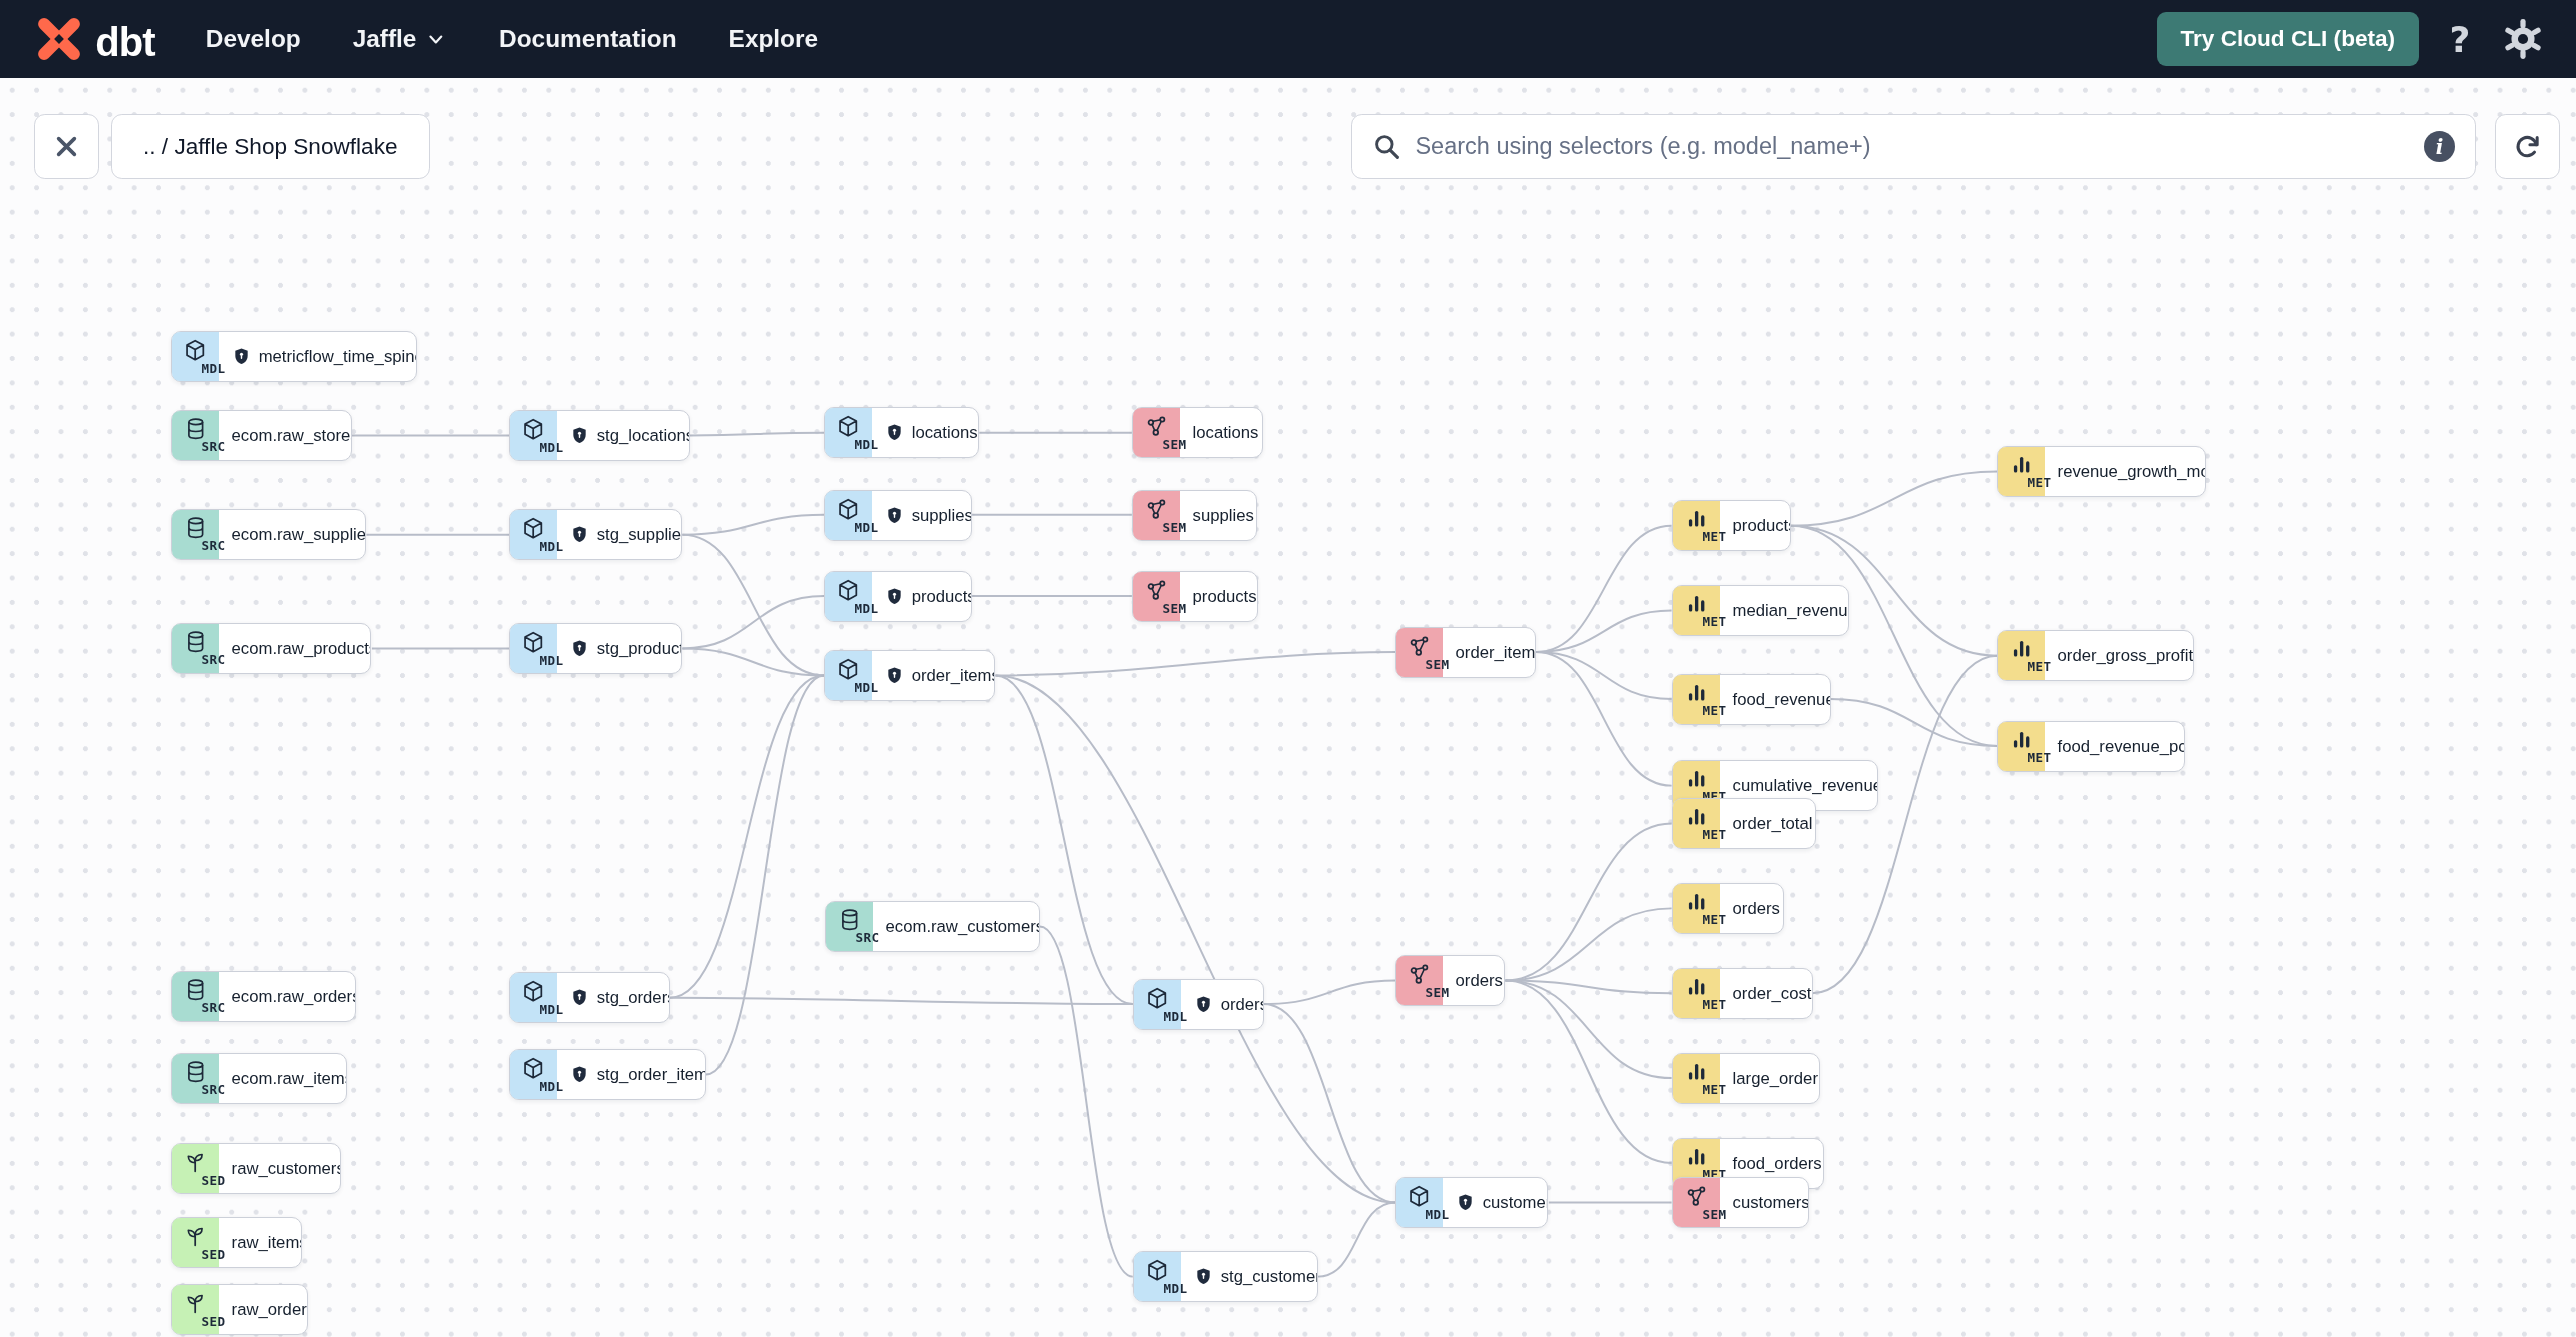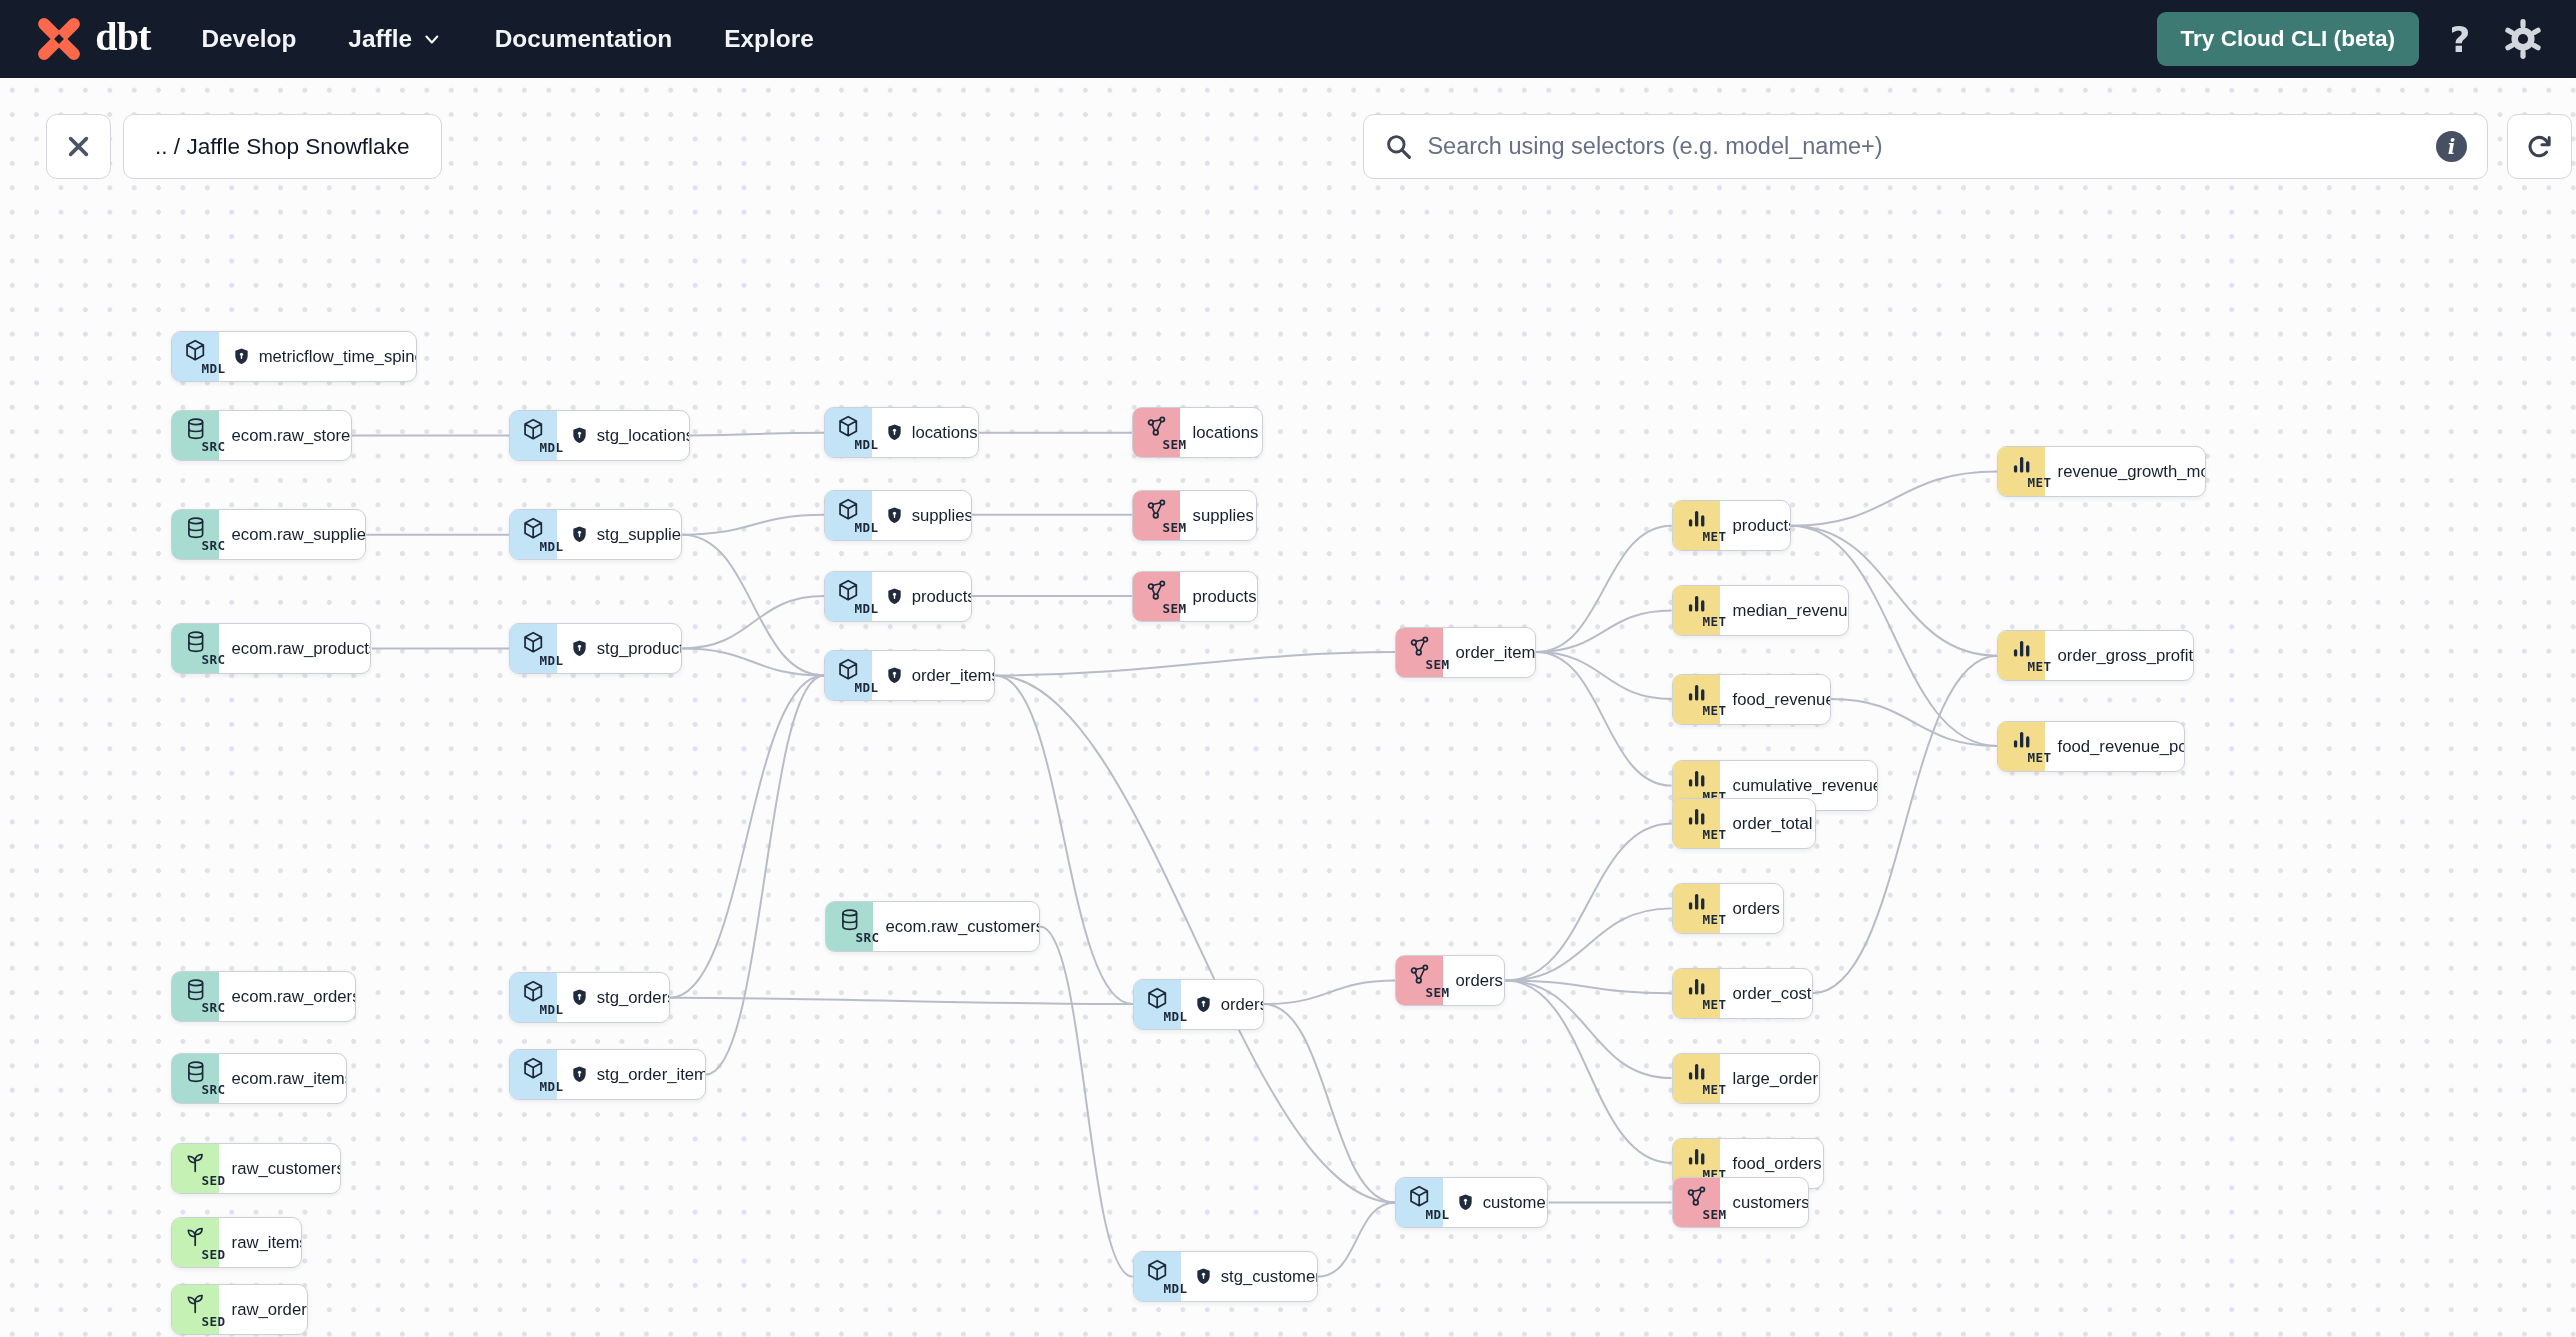--- a/index.html
+++ b/index.html
@@ -4,21 +4,21 @@
 <style>
   * { margin:0; padding:0; box-sizing:border-box; }
   html,body { width:2576px; height:1338px; overflow:hidden;
     font-family:"Liberation Sans", sans-serif; background:#fcfcfd; }
 
   
   .nav { position:absolute; left:0; top:0; width:2576px; height:78px;
     background:#141c2b; display:flex; align-items:center; justify-content:space-between;
     padding:0 32.5px; z-index:30; }
   .nav-left { display:flex; align-items:center; gap:51px; }
-  .brand { display:flex; align-items:flex-start; gap:10.8px; cursor:pointer;font-family:Liberation Serif, serif; }
+  .brand { display:flex; align-items:flex-end; gap:10.8px; cursor:pointer; }
   .brand-text { color:#ffffff; font-size:40px; font-weight:bold; letter-spacing:-0.9px; }
   .menu { display:flex; align-items:center; gap:52px; }
   .menu-item { color:#f2f4f7; font-size:24.4px; font-weight:bold; display:flex;
     align-items:center; gap:9px; cursor:pointer; }
   .nav-right { display:flex; align-items:center; gap:31px; }
   .cta { background:#3d7a74; color:#ffffff; border:none; border-radius:9px;
     font-family:"Liberation Sans",sans-serif; font-size:22.6px; font-weight:bold;
     padding:14.4px 23.5px; cursor:pointer; }
   .proj { display:flex; align-items:center; gap:14.4px; cursor:pointer; }
   .acct { color:#ffffff; font-size:24.4px; font-weight:bold; }
@@ -30,21 +30,21 @@
   
   .canvas { position:absolute; left:0; top:78px; width:2576px; height:1260px;
     background:#fcfcfd;
     background-image:radial-gradient(circle, #e0e2e8 2.2px, transparent 2.5px);
     background-size:24.4px 24.4px; }
   #edges { position:absolute; left:0; top:0; width:2576px; height:1260px;
     pointer-events:none; }
   #edges path { fill:none; stroke:#b7bcc8; stroke-width:2.2px; }
 
   
-  .toolbar { position:absolute; left:12px; top:36px; width:2164px; height:67px; z-index:20;text-decoration:underline; }
+  .toolbar { position:absolute; left:0; top:36px; width:2164px; height:67px; z-index:20;text-decoration:underline; }
   .sqbtn { position:absolute; width:65px; height:65px; background:#ffffff;
     border:1.8px solid #d3d6de; border-radius:10.8px; display:flex; align-items:center;
     justify-content:center; cursor:pointer; }
   .crumb { position:absolute; left:111px; top:0; height:65px; background:#ffffff;
     border:1.8px solid #d3d6de; border-radius:10.8px; display:flex; align-items:center;
     padding:0 31px; font-size:22.6px; color:#101828; cursor:pointer; white-space:nowrap; }
   .search { position:absolute; left:1351px; top:0; width:1125px; height:65px;
     background:#ffffff; border:1.8px solid #d3d6de; border-radius:10.8px;
     display:flex; align-items:center; padding:0 20px; gap:14.4px; }
   .search input { flex:1; border:none; outline:none; font-family:"Liberation Sans",sans-serif;

